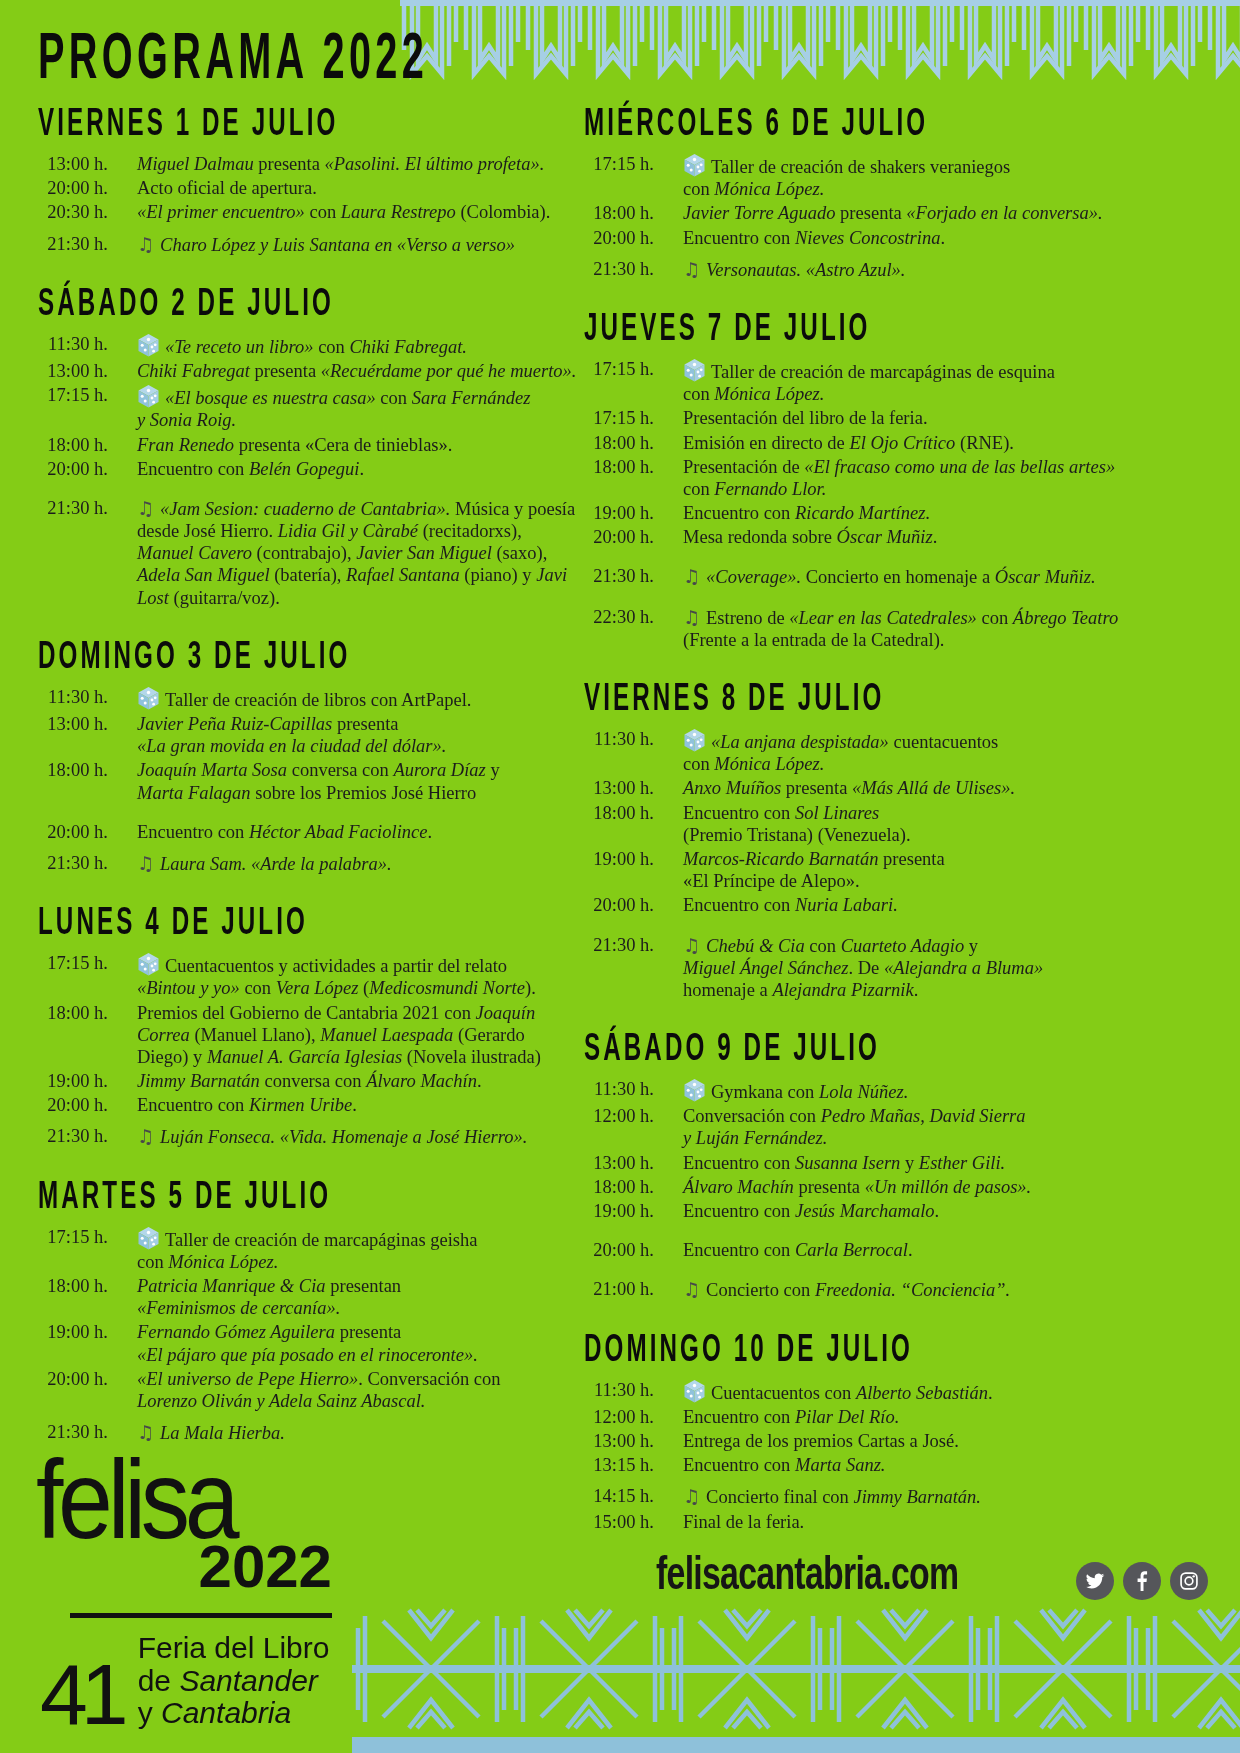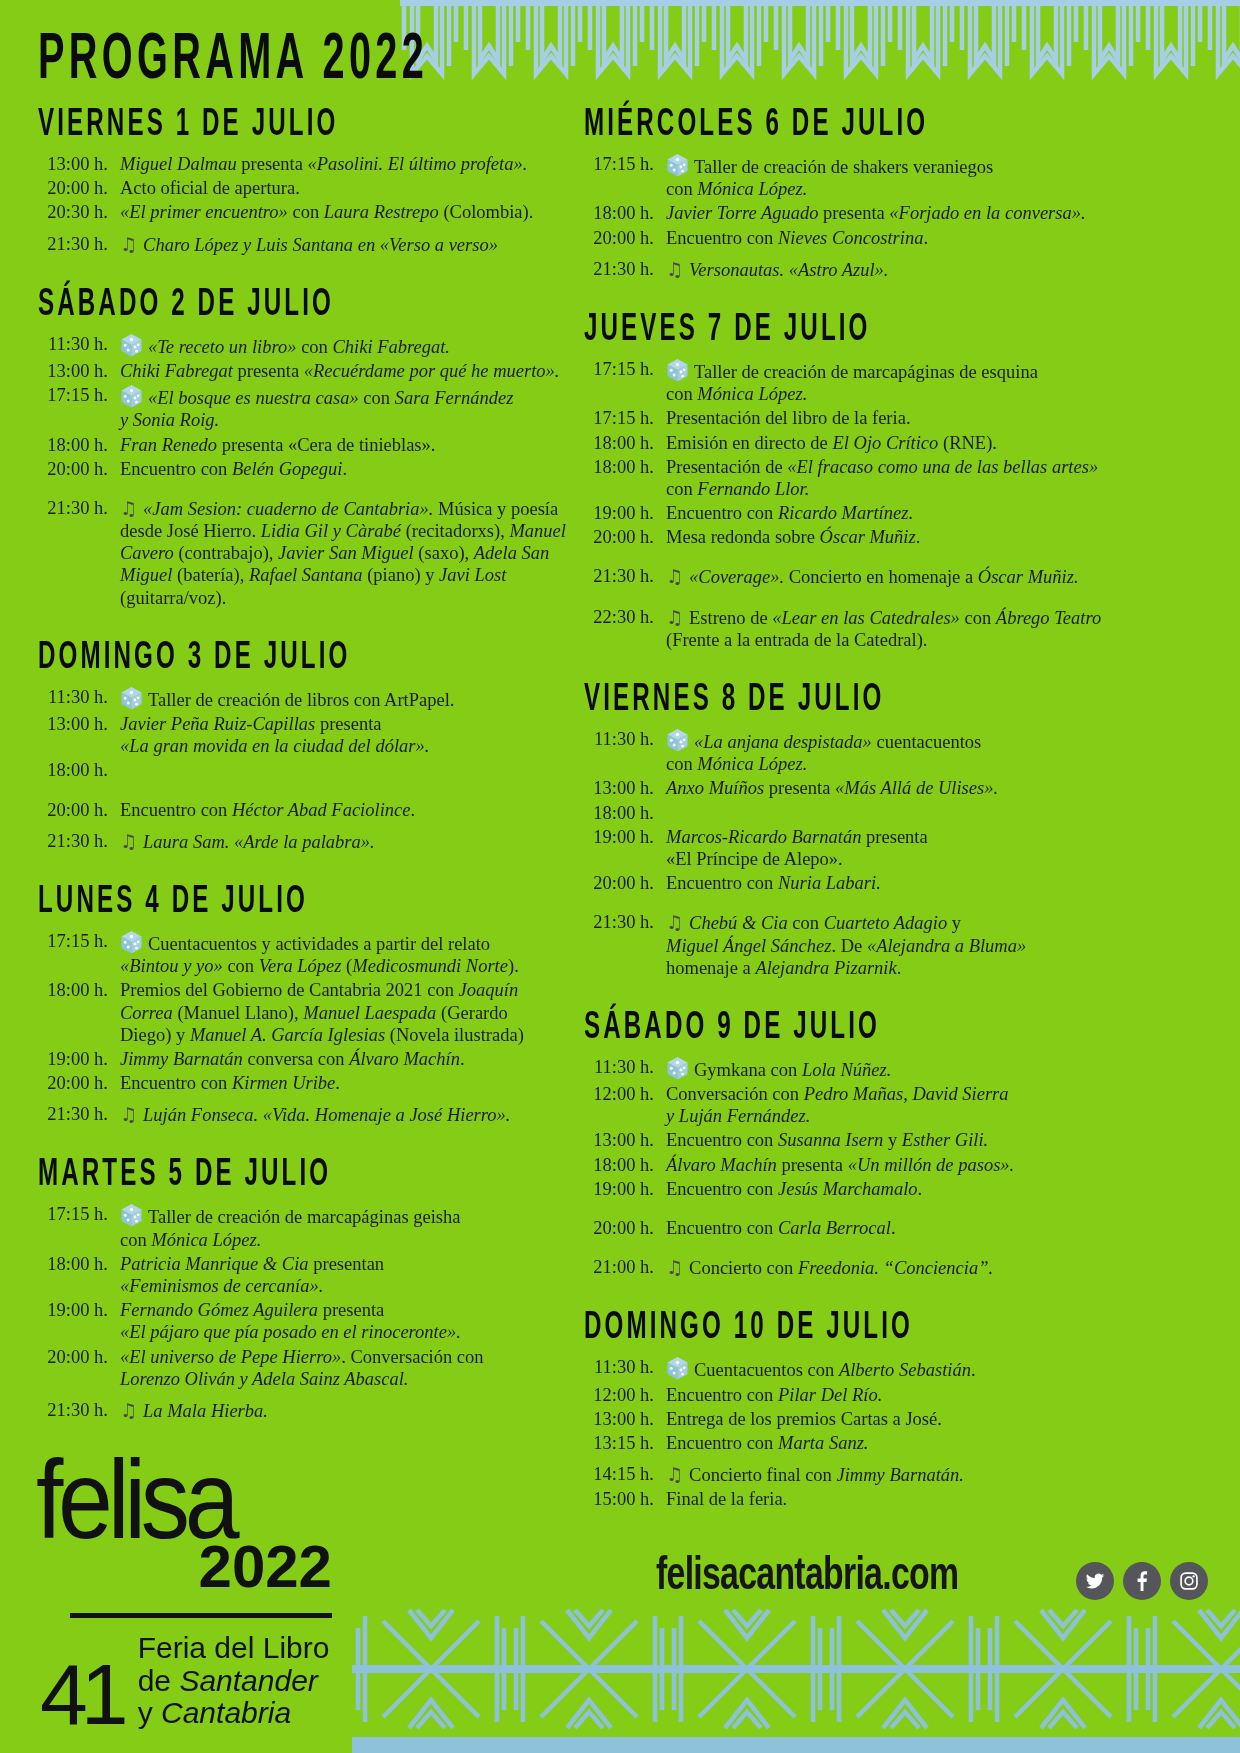--- a/index.html
+++ b/index.html
@@ -14,21 +14,21 @@
   
   .top-border{position:absolute;left:400px;top:0;width:840px;height:86px;}
   .bottom-border{position:absolute;left:352px;top:1600px;width:888px;height:153px;}
 
   
   .col{position:absolute;top:102px;}
   .col-left{left:38px;width:544px;}
   .col-right{left:584px;width:556px;}
   .day{margin-bottom:26px;}
   .day-title{font-size:39px;line-height:1;margin:0 0 12px 0;}
-  .event{display:flex;font-size:18.5px;line-height:1.2;margin-bottom:2px;}
+  .event{display:flex;font-size:18.5px;line-height:1.2;margin-bottom:2px;gap:17px;}
   .event.music{margin-top:9px;}
   .event.gap{margin-top:17px;}
   .time{flex:0 0 70px;text-align:right;margin-right:12px;white-space:nowrap;}
   .desc{flex:1;}
   .b{font-weight:normal;}
   .i{font-style:italic;}
   .kids-icon svg{vertical-align:-5px;margin-right:5px;}
   .music-icon{font-family:"DejaVu Sans",sans-serif;color:var(--note-gray);margin-right:6px;
               font-size:19px;font-style:normal;font-weight:normal;}
 
@@ -156,20 +156,21 @@
                 <circle cx="18.2" cy="11.8" r="1.4" fill="#fff"></circle>
                 <circle cx="16.6" cy="18.2" r="1.4" fill="#fff"></circle>
               </svg></span><span>Taller de creación de libros con ArtPapel.</span></span>
         </div>
         <div class="event">
           <span class="time">13:00 h.</span>
           <span class="desc"><span class="b i">Javier Peña Ruiz-Capillas</span><span> presenta</span><br><span class="i">«La gran movida en la ciudad del dólar».</span></span>
         </div>
         <div class="event">
           <span class="time">18:00 h.</span>
+          <span class="desc"><span class="b i">Joaquín Marta Sosa</span><span> conversa con </span><span class="b i">Aurora Díaz</span><span> y</span><br><span class="b i">Marta Falagan</span><span> sobre los Premios José Hierro</span></span>
         </div>
         <div class="event gap">
           <span class="time">20:00 h.</span>
           <span class="desc"><span>Encuentro con </span><span class="b i">Héctor Abad Faciolince</span><span>.</span></span>
         </div>
         <div class="event music">
           <span class="time">21:30 h.</span>
           <span class="desc"><span class="music-icon">♫</span><span class="b i">Laura Sam.</span><span> </span><span class="i">«Arde la palabra».</span></span>
         </div>
       </section>
@@ -330,20 +331,21 @@
                 <circle cx="18.2" cy="11.8" r="1.4" fill="#fff"></circle>
                 <circle cx="16.6" cy="18.2" r="1.4" fill="#fff"></circle>
               </svg></span><span class="i">«La anjana despistada»</span><span> cuentacuentos</span><br><span>con </span><span class="b i">Mónica López.</span></span>
         </div>
         <div class="event">
           <span class="time">13:00 h.</span>
           <span class="desc"><span class="b i">Anxo Muíños</span><span> presenta </span><span class="i">«Más Allá de Ulises».</span></span>
         </div>
         <div class="event">
           <span class="time">18:00 h.</span>
+          <span class="desc"><span>Encuentro con </span><span class="b i">Sol Linares</span><br><span>(Premio Tristana) (Venezuela).</span></span>
         </div>
         <div class="event">
           <span class="time">19:00 h.</span>
           <span class="desc"><span class="b i">Marcos-Ricardo Barnatán</span><span> presenta</span><br><span>«El Príncipe de Alepo».</span></span>
         </div>
         <div class="event">
           <span class="time">20:00 h.</span>
           <span class="desc"><span>Encuentro con </span><span class="b i">Nuria Labari.</span></span>
         </div>
         <div class="event music gap">

